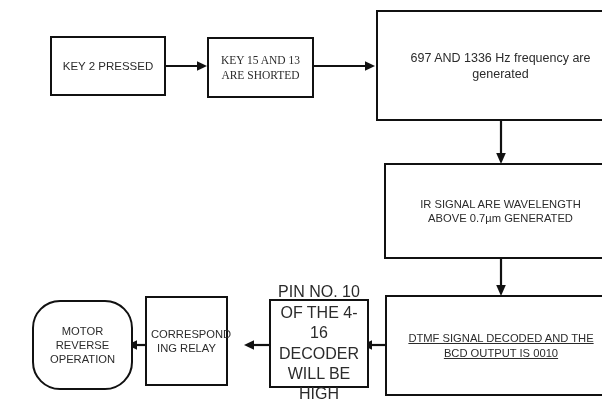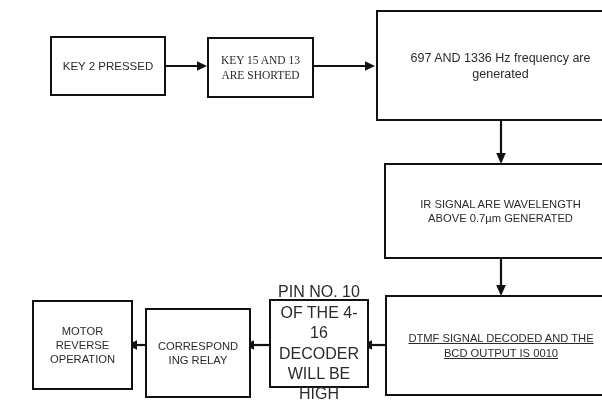--- a/index.html
+++ b/index.html
@@ -35,22 +35,22 @@
     width: 100%;
     white-space: pre-line;
   }
   
   #n1 { left: 22px;  top: 36px;  width: 116px; height: 60px;  font-size: 11.5px; }
   #n2 { left: 179px; top: 37px;  width: 107px; height: 61px;  font-size: 11.5px; font-family: Liberation Serif, serif; }
   #n3 { left: 348px; top: 10px;  width: 241px; height: 111px; font-size: 12.5px; padding-left: 12px; }
   #n4 { left: 356px; top: 163px; width: 233px; height: 96px;  font-size: 11.2px; }
   #n5 { left: 357px; top: 295px; width: 232px; height: 101px; font-size: 11.2px; text-decoration: underline; }
   #n6 { left: 241px; top: 299px; width: 100px; height: 89px;  font-size: 16px; }
-  #n7 { left: 117px; top: 308px; width: 106px; height: 90px;  font-size: 11.2px; }
-  #n8 { left: 4px;   top: 300px; width: 101px; height: 90px;  font-size: 11.2px; }
+  #n7 { left: 117px; top: 296px; width: 83px; height: 90px;  font-size: 11.2px; }
+  #n8 { left: 4px;   top: 300px; width: 101px; height: 90px;  font-size: 11.2px; border-radius: 28px; }
 
   
   .edge { position: absolute; z-index: 1; }
   .edge svg { display: block; overflow: visible; }
 </style>
 </head>
 <body>
 
 <div id="canvas">
 

